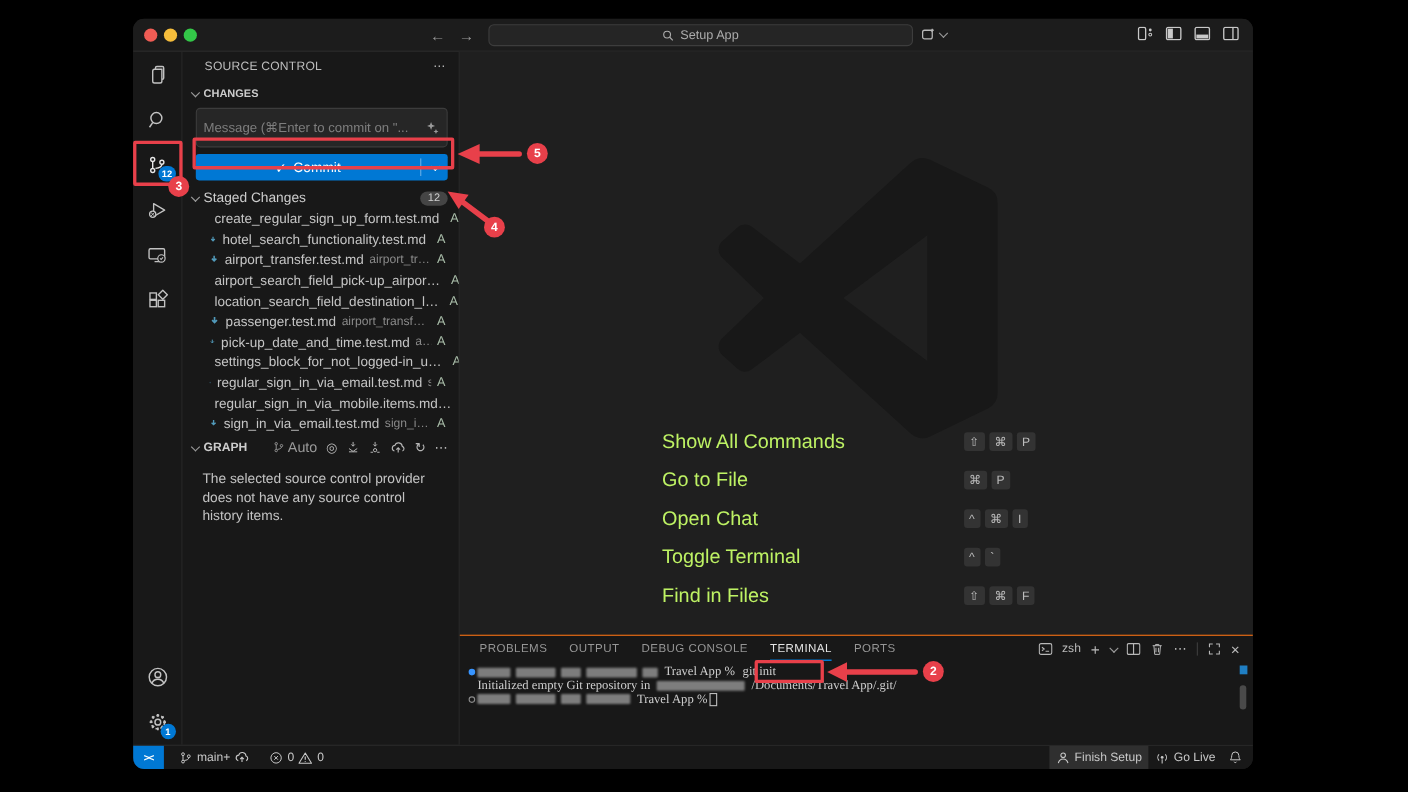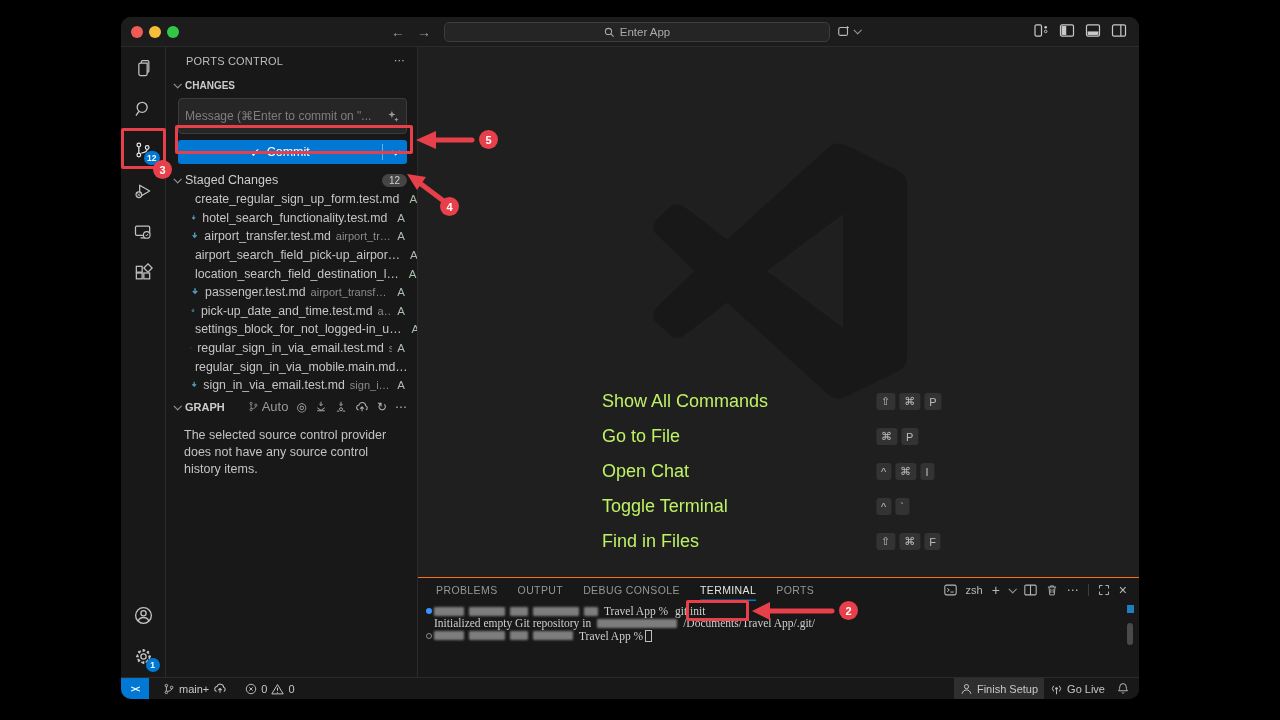--- a/index.html
+++ b/index.html
@@ -150,21 +150,21 @@
     </div>
     <div class="nav-arrows">
       <span>←</span>
       <span>→</span>
     </div>
     <div class="searchbox">
       <svg class="ic" width="11" height="11" viewBox="0 0 16 16">
           <circle cx="6.5" cy="6.5" r="4.5" fill="none" stroke="#ababab" stroke-width="1.5"></circle>
           <path d="M10 10l4 4" stroke="#ababab" stroke-width="1.5"></path>
         </svg>
-      <span>Enter App</span>
+      <span>Setup App</span>
     </div>
     <div class="copilot">
       <svg class="ic" width="14" height="14" viewBox="0 0 16 16">
           <rect x="2" y="4" width="10" height="9" rx="2" fill="none" stroke="#b8b8b8" stroke-width="1.3"></rect>
           <path d="M12 2.5v3M10.5 4h3" stroke="#b8b8b8" stroke-width="1.3"></path>
         </svg>
       <span class="chev"></span>
     </div>
     <div class="tb-right">
       <svg class="ic" width="15" height="13" viewBox="0 0 16 14">
@@ -246,21 +246,21 @@
             <circle cx="12" cy="12" r="3" fill="none" stroke="#c2c2c2" stroke-width="1.5"></circle>
             <path d="M12 3.5v3M12 17.5v3M3.5 12h3M17.5 12h3M6 6l2.1 2.1M15.9 15.9L18 18M18 6l-2.1 2.1M8.1 15.9L6 18" stroke="#c2c2c2" stroke-width="1.8"></path>
             <circle cx="12" cy="12" r="7" fill="none" stroke="#c2c2c2" stroke-width="1.8" stroke-dasharray="3 2.2"></circle>
           </svg>
         <span class="ab-badge">1</span>
       </div>
     </div>
 
     <div class="sidebar">
       <div class="sb-title">
-        <span>PORTS CONTROL</span>
+        <span>SOURCE CONTROL</span>
         <span class="grow"></span>
         <span>⋯</span>
       </div>
       <div class="sb-section">
         <span class="chev"></span>
         <span>CHANGES</span>
       </div>
       <div class="msgbox">
         <span class="grow" style="overflow:hidden;white-space:nowrap;">Message (⌘Enter to commit on "...</span>
         <svg class="ic" width="13" height="13" viewBox="0 0 16 16">
@@ -354,21 +354,21 @@
               <path d="M8 2v7M4.5 6.5L8 10l3.5-3.5" stroke="#519aba" stroke-width="2.4" fill="none"></path>
             </svg>
             <span class="fname">regular_sign_in_via_email.test.md</span>
             <span class="fscope">si…</span>
             <span class="fstatus">A</span>
           </div>
         <div class="frow">
             <svg class="ic" width="12" height="12" viewBox="0 0 16 16">
               <path d="M8 2v7M4.5 6.5L8 10l3.5-3.5" stroke="#519aba" stroke-width="2.4" fill="none"></path>
             </svg>
-            <span class="fname">regular_sign_in_via_mobile.main.md…</span>
+            <span class="fname">regular_sign_in_via_mobile.items.md…</span>
             <span class="fscope"></span>
             <span class="fstatus">A</span>
           </div>
         <div class="frow">
             <svg class="ic" width="12" height="12" viewBox="0 0 16 16">
               <path d="M8 2v7M4.5 6.5L8 10l3.5-3.5" stroke="#519aba" stroke-width="2.4" fill="none"></path>
             </svg>
             <span class="fname">sign_in_via_email.test.md</span>
             <span class="fscope">sign_in_fo…</span>
             <span class="fstatus">A</span>

